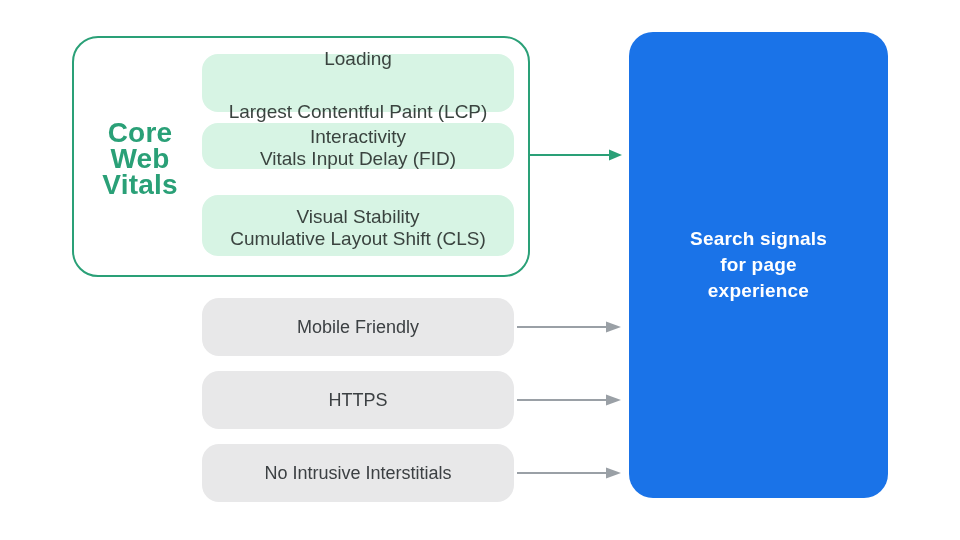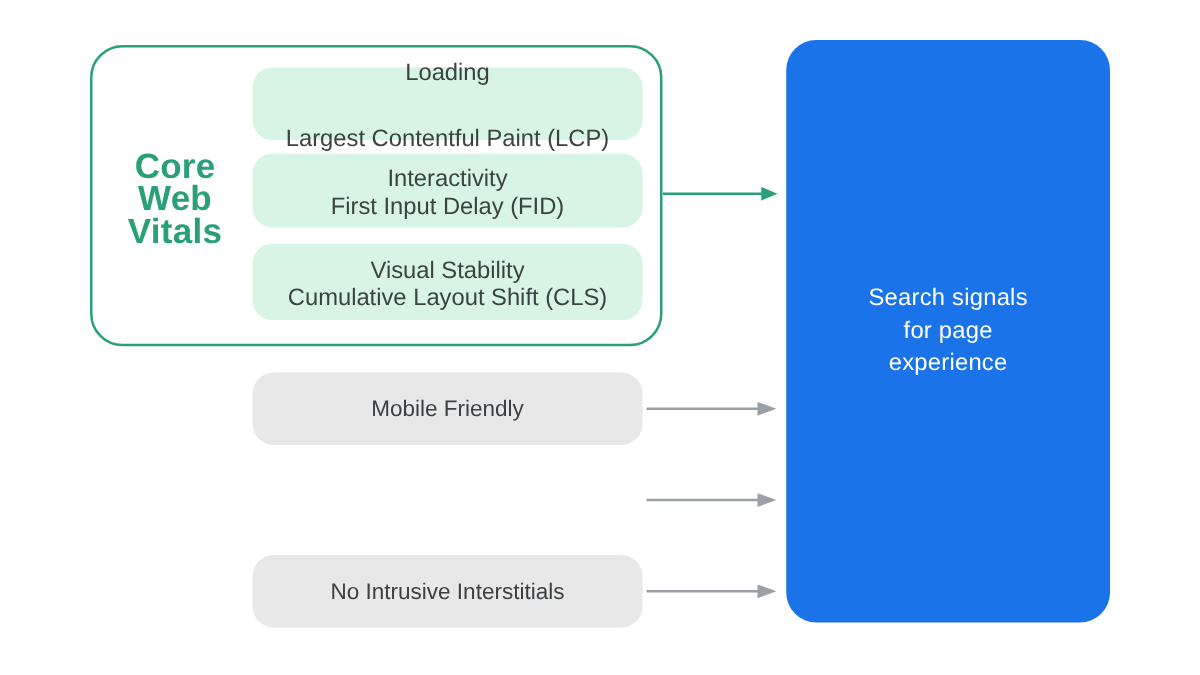--- a/index.html
+++ b/index.html
@@ -26,39 +26,39 @@
     position:absolute;left:10px;top:82px;width:112px;text-align:center;
     color:var(--green);font-weight:bold;font-size:28px;line-height:26px;
     white-space:pre-line;letter-spacing:0.2px;
   }
   .vital-box{
     position:absolute;left:128px;width:312px;background:var(--mint);
     border-radius:16px;display:flex;flex-direction:column;
     align-items:center;justify-content:center;text-align:center;
   }
   .vb0{top:16px;height:58px;gap:31px;}
-  .vb1{top:85px;height:59px;}
+  .vb1{top:85px;height:46px;}
   .vb2{top:157px;height:61px;}
   .vital-title{font-size:19px;line-height:22px;color:var(--dark-green-text);}
   .vital-sub{font-size:19px;line-height:15px;color:var(--dark-green-text);margin-top:3px;}
   
   .pill{
     position:absolute;left:202px;width:312px;height:58px;background:var(--gray);
     border-radius:17px;display:flex;align-items:center;justify-content:center;text-align:center;
   }
   .p0{top:298px;} .p1{top:371px;} .p2{top:444px;}
   .pill-label{font-size:18px;color:var(--dark);}
   
   .result{
     position:absolute;left:629px;top:32px;width:259px;height:466px;
     background:var(--blue);border-radius:24px;
     display:flex;align-items:center;justify-content:center;
   }
   .result-text{
-    color:#ffffff;font-weight:normal;font-size:19px;line-height:26px;
+    color:#ffffff;font-weight:bold;font-size:19px;line-height:26px;
     text-align:center;white-space:pre-line;letter-spacing:0.2px;
   }
   
   svg.arrow{position:absolute;display:block;}
   .a-green{left:530px;top:147px;}
   .a0{left:517px;top:319px;}
   .a1{left:517px;top:392px;}
   .a2{left:517px;top:465px;}
 </style>
 </head>
@@ -71,21 +71,21 @@
 Web
 Vitals</div>
 
     <div class="vital-box vb0">
       <div class="vital-title">Loading</div>
       <div class="vital-sub">Largest Contentful Paint (LCP)</div>
     </div>
 
     <div class="vital-box vb1">
       <div class="vital-title">Interactivity</div>
-      <div class="vital-sub">First Input Delay (FID)</div>
+      <div class="vital-sub">Vitals Input Delay (FID)</div>
     </div>
 
     <div class="vital-box vb2">
       <div class="vital-title">Visual Stability</div>
       <div class="vital-sub">Cumulative Layout Shift (CLS)</div>
     </div>
   </div>
 
   <svg class="arrow a-green" width="92" height="16">
     <line x1="0" y1="8" x2="80" y2="8" stroke-width="2" stroke="#2AA077"></line>
@@ -93,20 +93,23 @@
   </svg>
 
   <div class="pill p0">
     <span class="pill-label">Mobile Friendly</span>
   </div>
   <svg class="arrow a0" width="104" height="16">
     <line x1="0" y1="8" x2="90" y2="8" stroke-width="2" stroke="#9AA0A6"></line>
     <polygon points="89,2.5 104,8 89,13.5" fill="#9AA0A6"></polygon>
   </svg>
 
+  <div class="pill p1">
+    <span class="pill-label">HTTPS</span>
+  </div>
   <svg class="arrow a1" width="104" height="16">
     <line x1="0" y1="8" x2="90" y2="8" stroke-width="2" stroke="#9AA0A6"></line>
     <polygon points="89,2.5 104,8 89,13.5" fill="#9AA0A6"></polygon>
   </svg>
 
   <div class="pill p2">
     <span class="pill-label">No Intrusive Interstitials</span>
   </div>
   <svg class="arrow a2" width="104" height="16">
     <line x1="0" y1="8" x2="90" y2="8" stroke-width="2" stroke="#9AA0A6"></line>

